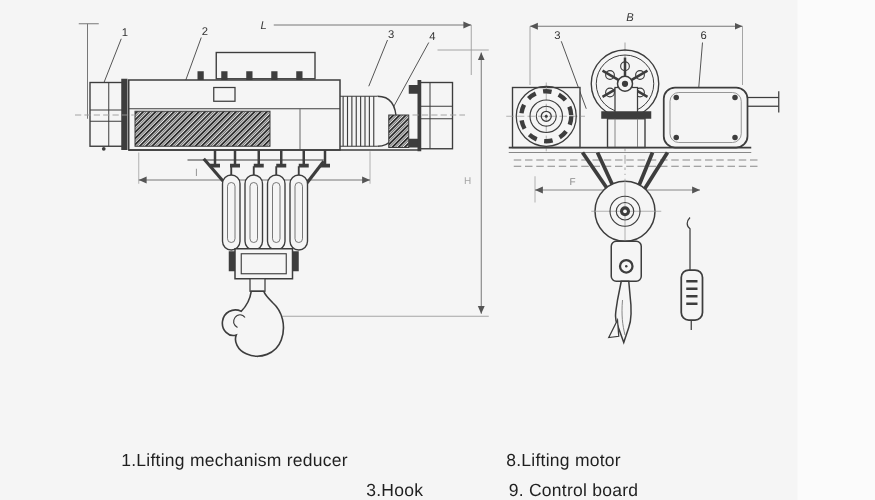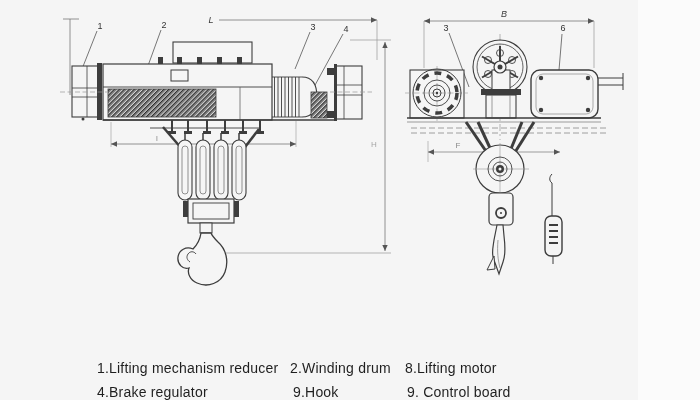--- a/index.html
+++ b/index.html
@@ -260,19 +260,17 @@
         <line x1="549" y1="231" x2="558" y2="231" stroke-width="2"></line>
         <line x1="549" y1="237" x2="558" y2="237" stroke-width="2"></line>
         <line x1="549" y1="243" x2="558" y2="243" stroke-width="2"></line>
         <line x1="553" y1="256" x2="553" y2="264" stroke-width="1"></line>
       </g>
     </g>
   </svg>
 
   <div id="legend">
     <span class="leg l0">1.Lifting mechanism reducer</span>
-    <span class="leg l1">2.Winding drum</span>
     <span class="leg l2">8.Lifting motor</span>
-    <span class="leg l3">4.Brake regulator</span>
-    <span class="leg l4">9.Hook</span>
+    <span class="leg l4">3.Hook</span>
     <span class="leg l5">9. Control board</span>
   </div>
 </div>
 
 </body></html>

